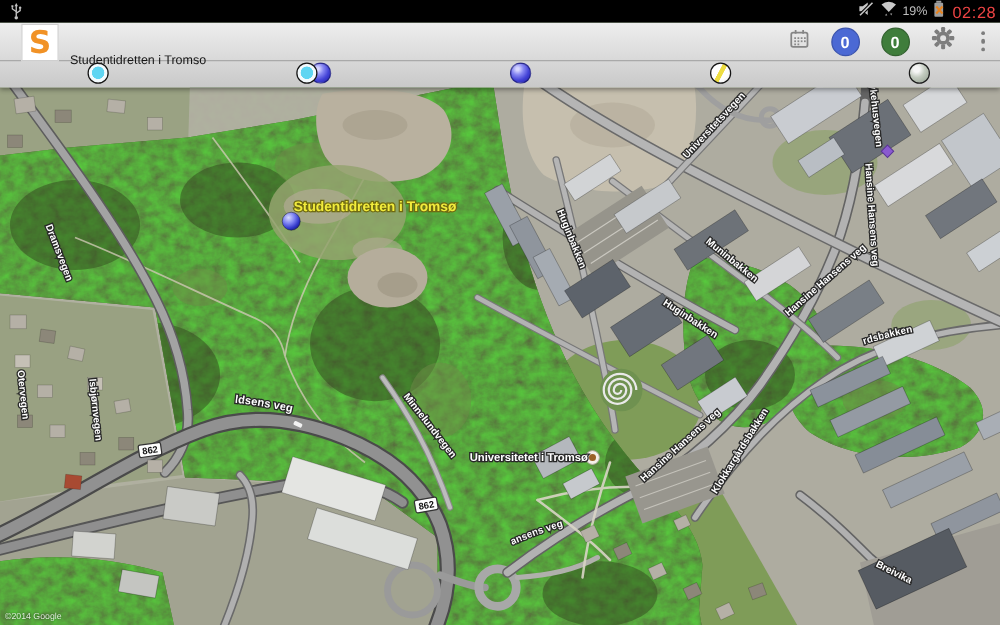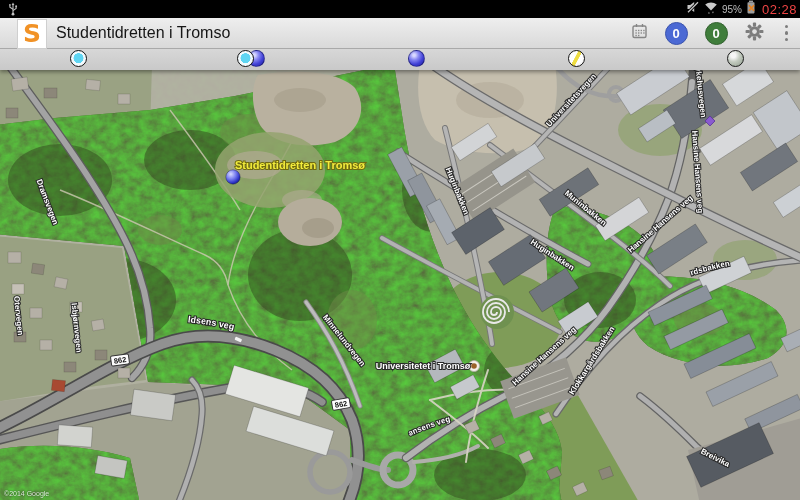--- a/index.html
+++ b/index.html
@@ -11,21 +11,21 @@
   .sb-right{position:absolute;right:3px;top:0;height:18px;display:flex;align-items:center;gap:4px;}
   .sb-pct{color:#bdbdbd;font-size:10px;}
   .sb-time{color:#ef4444;font-size:13px;letter-spacing:.5px;padding-left:2px;}
 
   
   .app-bar{position:absolute;left:0;top:18px;width:800px;height:30px;
     background:linear-gradient(#eeeeee,#d9d9d9);border-bottom:1px solid #a9a9a9;z-index:39;}
   .logo{position:absolute;left:17px;top:1px;width:28px;height:28px;background:#fff;border:1px solid #cfcfcf;
     display:flex;align-items:center;justify-content:center;}
   .logo span{color:#f19226;font-size:25px;font-weight:bold;line-height:26px;font-family:"DejaVu Sans",sans-serif;}
-  .app-title{position:absolute;left:56px;top:0;height:30px;line-height:30px;font-size:16px;color:#161616;}
+  .app-title{position:absolute;left:56px;top:16px;height:30px;line-height:30px;font-size:10px;color:#161616;}
   .ab-icons{position:absolute;right:8px;top:0;height:30px;display:flex;align-items:center;gap:17px;}
   .badge{width:21px;height:21px;border-radius:50%;color:#fff;font-size:13px;font-weight:bold;
     display:flex;align-items:center;justify-content:center;}
   .badge.blue{background:#4b69d4;border:1px solid #3b54ad;}
   .badge.green{background:#3f7d3b;border:1px solid #336230;}
   .dots{display:flex;flex-direction:column;gap:3px;padding:0 4px;}
   .dots i{width:3.5px;height:3.5px;border-radius:50%;background:#7d7d7d;}
 
   
   .marker-strip{position:absolute;left:0;top:48px;width:800px;height:22px;
@@ -80,21 +80,21 @@
           <line x1="2" y1="12.2" x2="12" y2="2.2" stroke="#c6c6c6" stroke-width="1.3"></line>
         </svg>
       </span>
       <span>
         <svg width="14" height="13" viewBox="0 0 14 13">
           <path d="M7,9.6 L1.2,3.5 A9,9 0 0 1 12.8,3.5 Z" fill="#c9c9c9"></path>
           <path d="M4.1,12.4 l1.7,0 l-0.85,-1.7 z" fill="#aaaaaa"></path>
           <path d="M8.1,10.7 l1.7,0 l-0.85,1.7 z" fill="#aaaaaa"></path>
         </svg>
       </span>
-      <span class="sb-pct">95%</span>
+      <span class="sb-pct">19%</span>
       <span>
         <svg width="10" height="14" viewBox="0 0 10 14">
           <rect x="3" y="0.6" width="4" height="1.6" fill="#9e9e9e"></rect>
           <rect x="1.5" y="2.2" width="7" height="11.2" rx="0.8" fill="#9e9e9e"></rect>
           <path d="M3,5.2 L8,10.8 M8,5.2 L3,10.8" stroke="#e8831f" stroke-width="1.7"></path>
         </svg>
       </span>
       <span class="sb-time">02:28</span>
     </div>
   </div>

